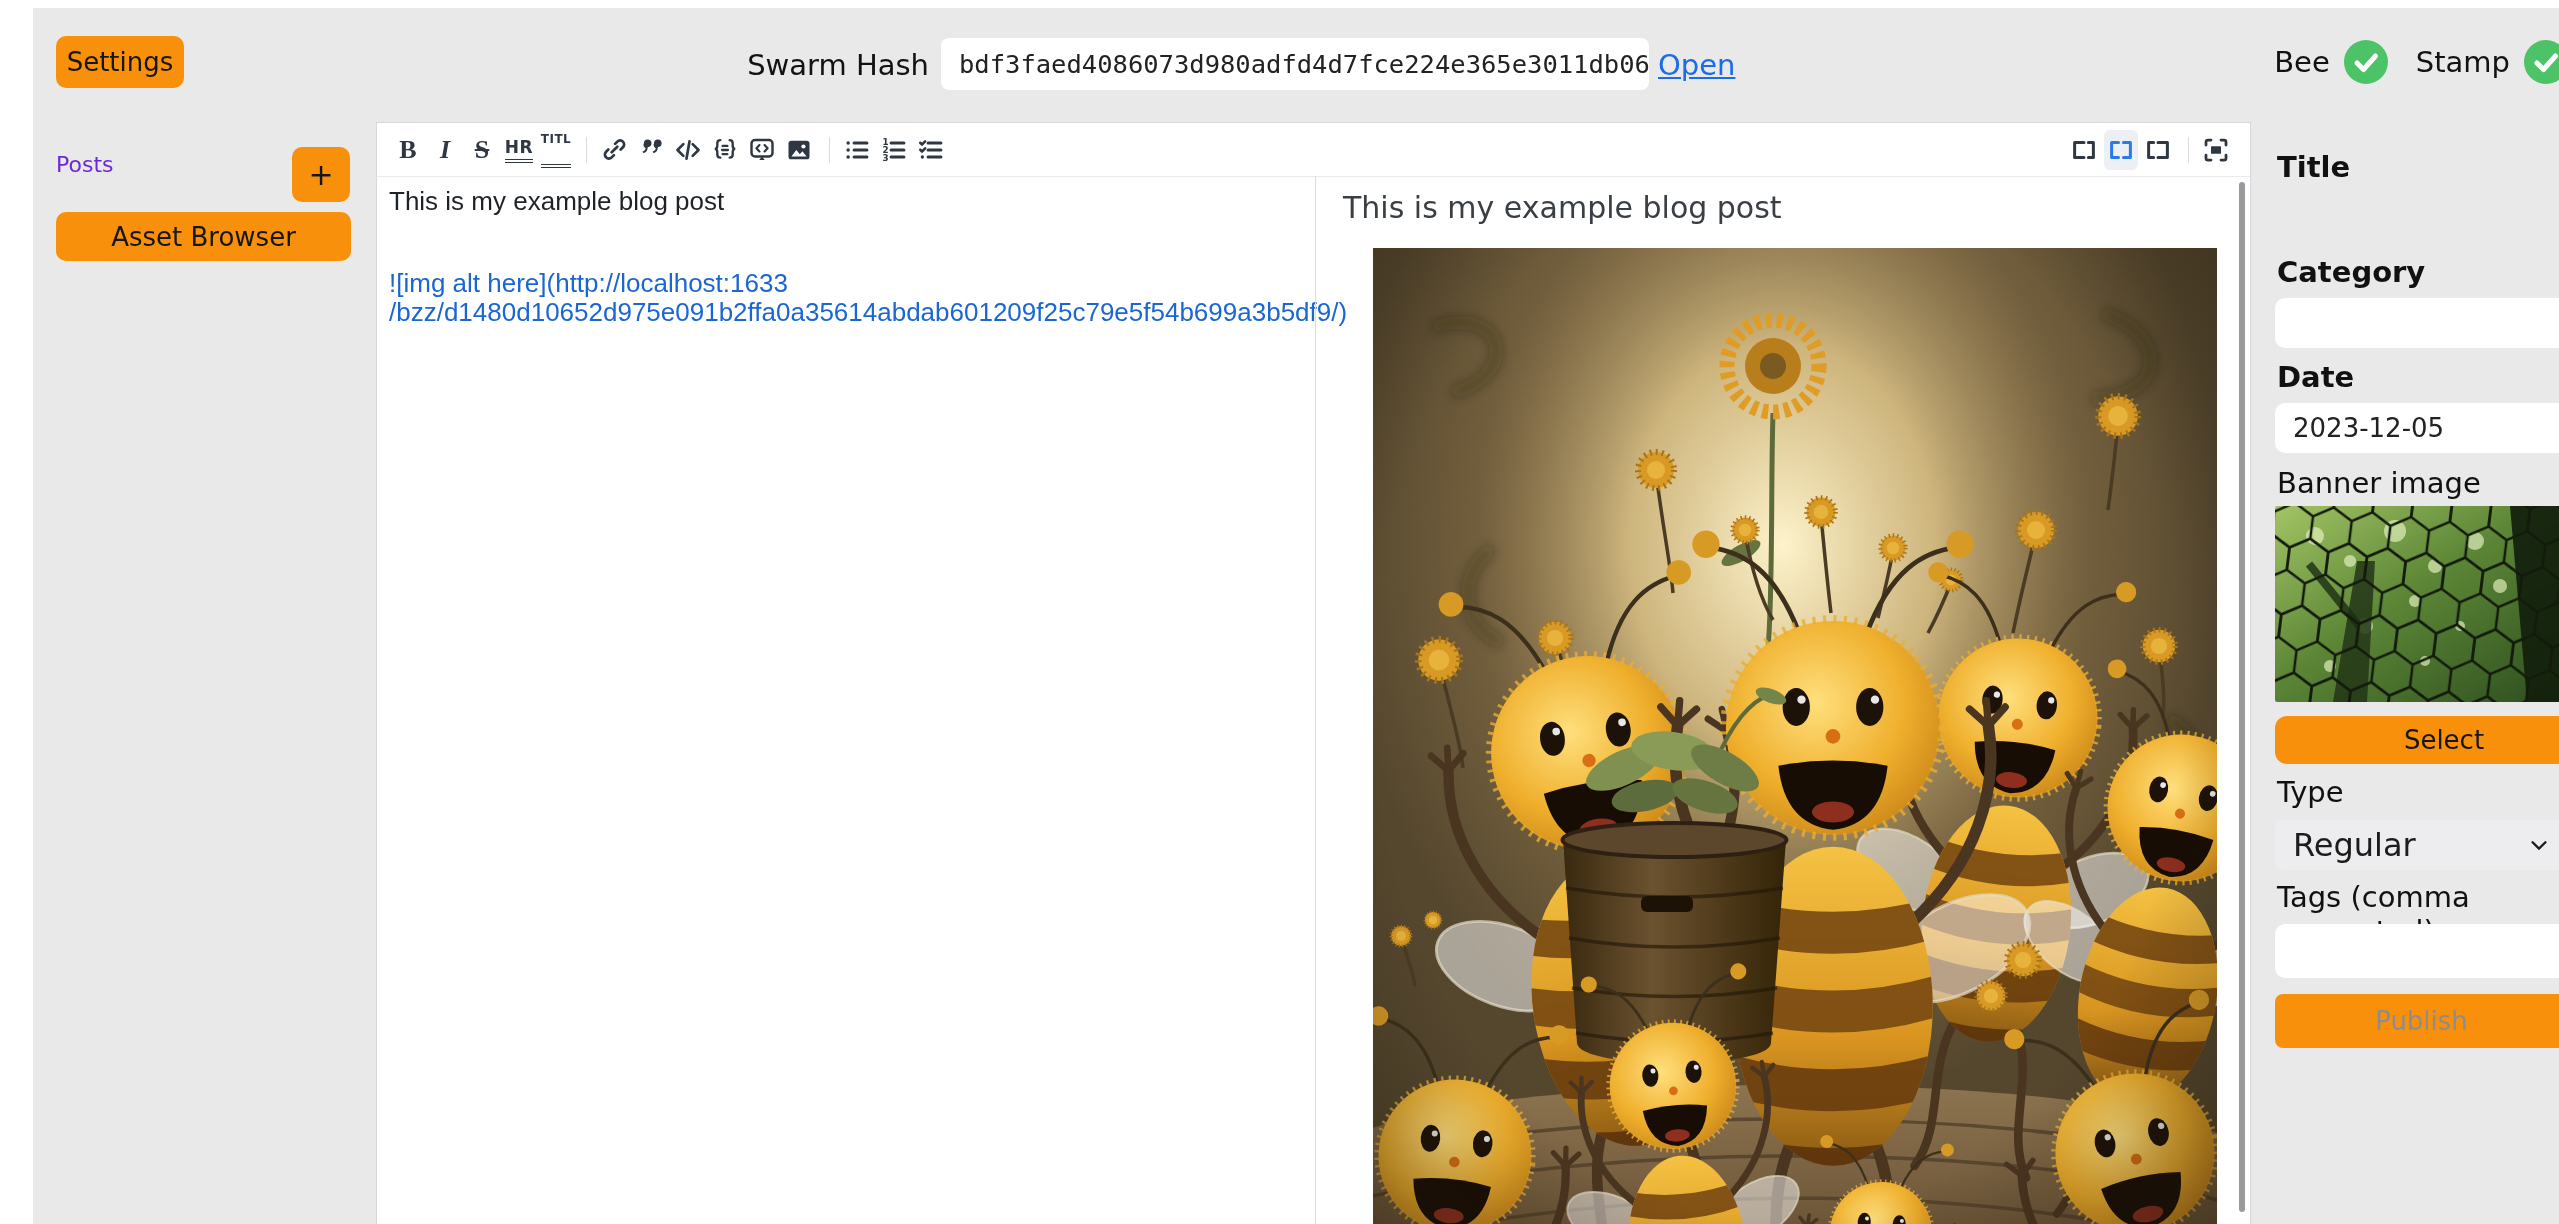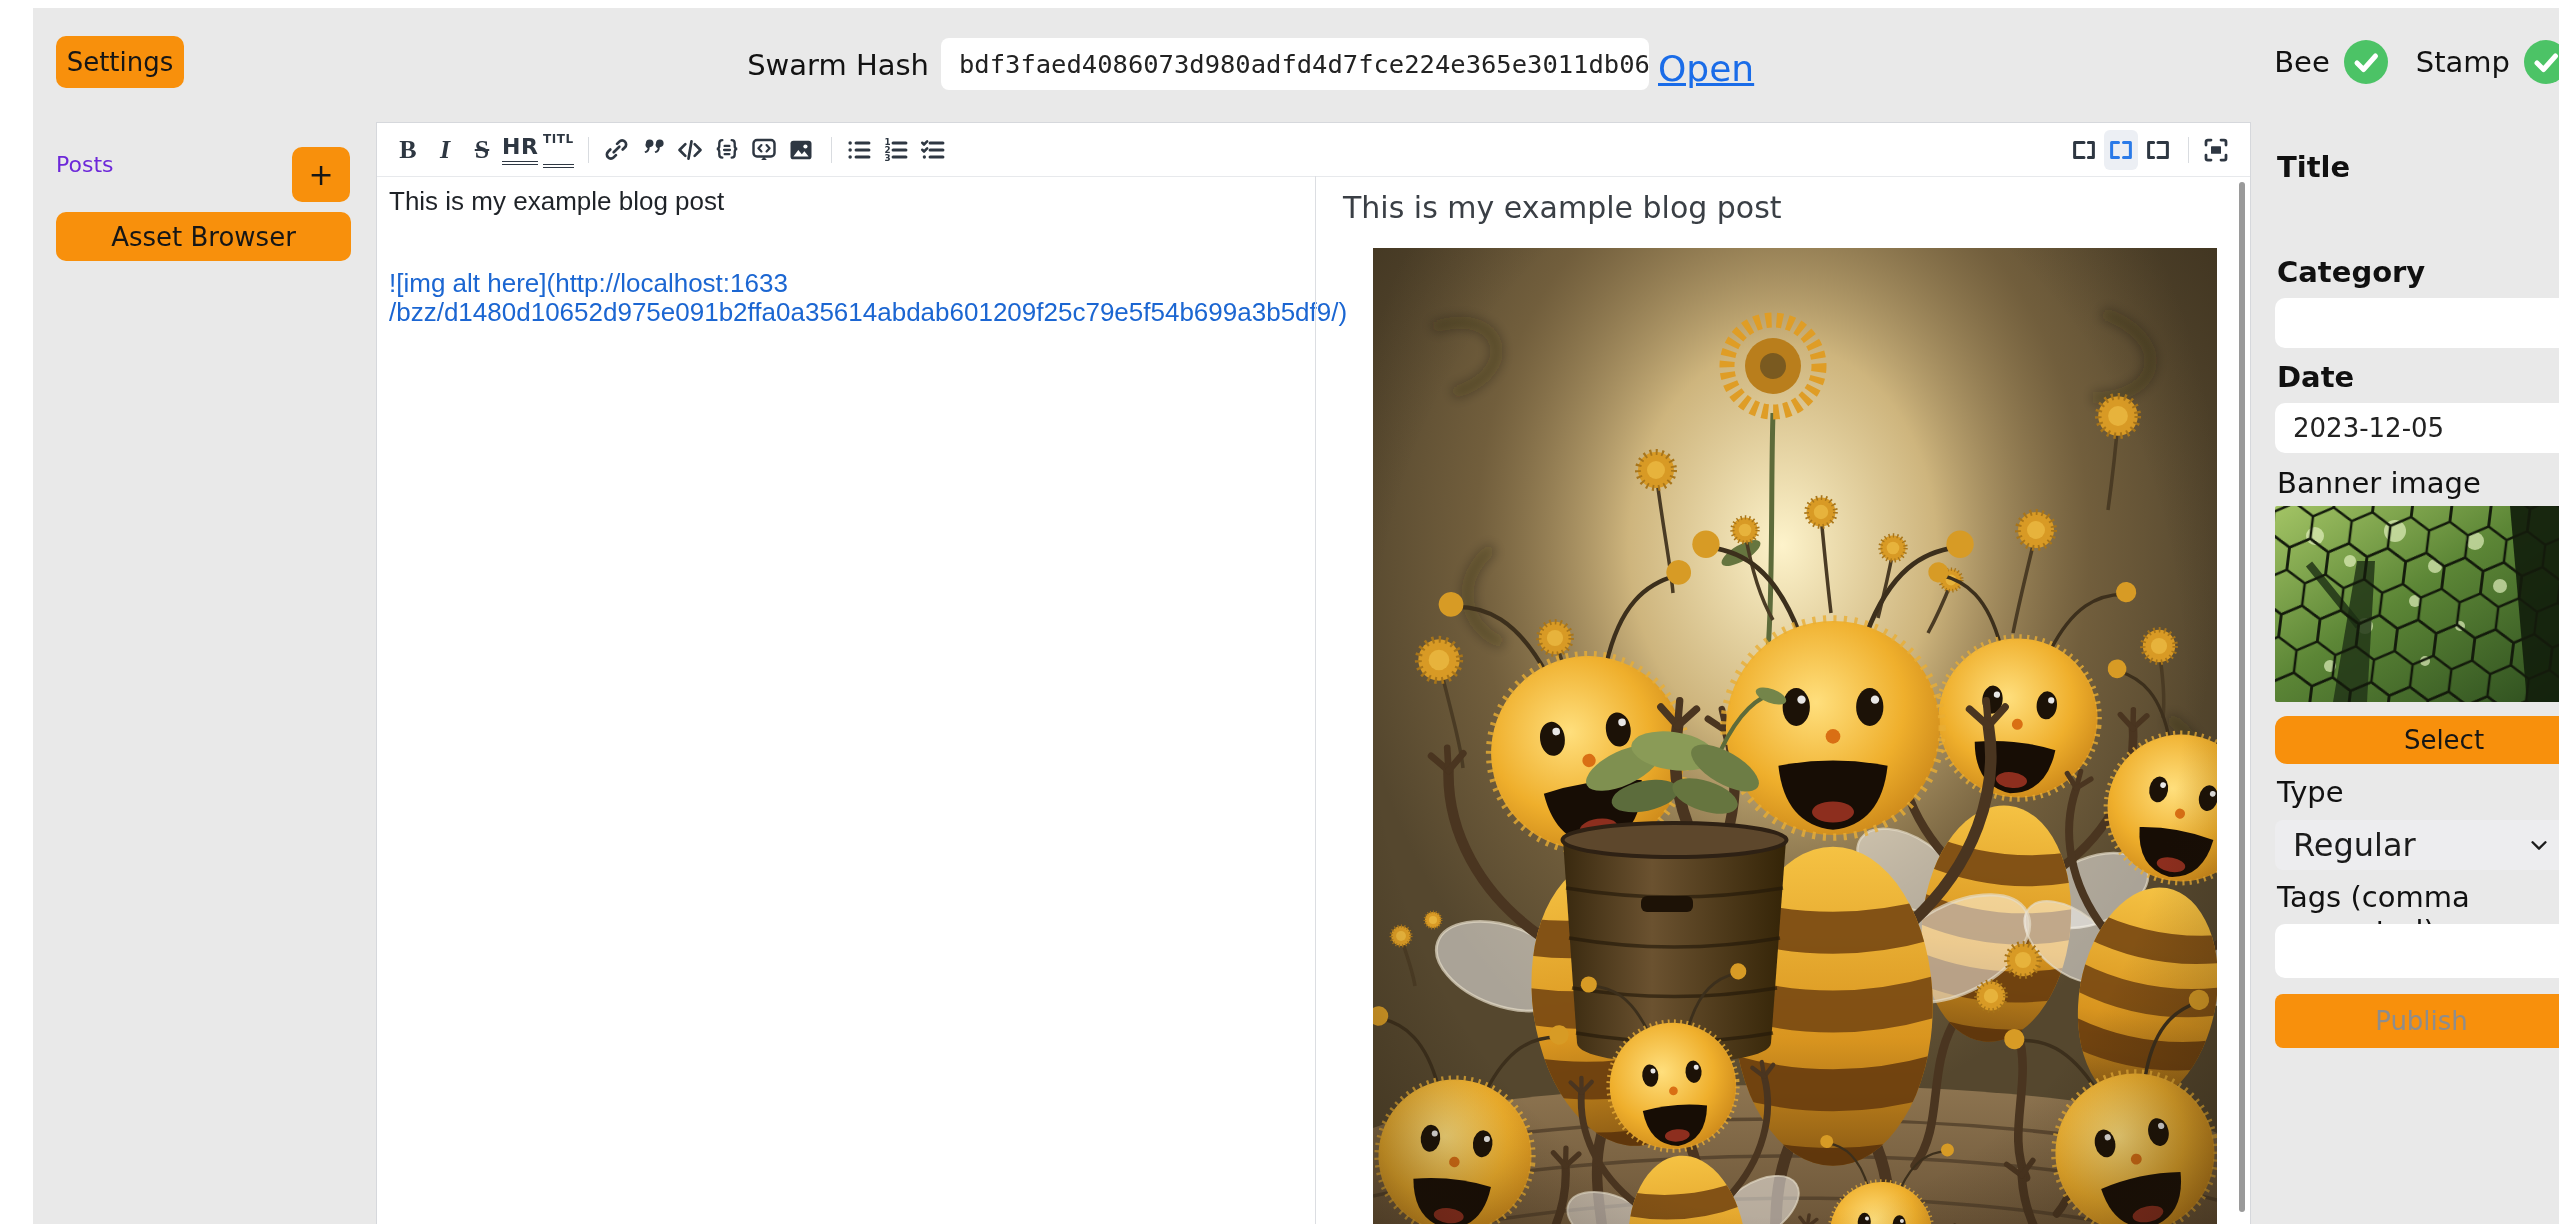--- a/index.html
+++ b/index.html
@@ -7,21 +7,21 @@
         font-family:"DejaVu Sans",sans-serif;color:#151515;margin-left:33px;}
   #top-strip{position:absolute;left:0;top:0;width:2559px;height:8px;background:#ffffff;}
   .abs{position:absolute;}
   .btn-orange{background:#f8900c;border:none;border-radius:10px;display:flex;align-items:center;
         justify-content:center;color:#161616;font-size:26px;font-family:"DejaVu Sans",sans-serif;cursor:pointer;}
   .label{font-size:29px;color:#121212;}
   .label-bold{font-weight:700;}
   .field{background:#fff;border:none;border-radius:10px;font-size:26px;color:#222;
         padding:0 18px;font-family:"DejaVu Sans",sans-serif;outline:none;}
   #hash-input{font-family:"DejaVu Sans Mono","Liberation Mono",monospace;font-size:25.5px;border-radius:8px;white-space:nowrap;overflow:hidden;}
-  #open-link{color:#1a6ce8;text-decoration:underline;font-size:36px;}
+  #open-link{color:#1a6ce8;text-decoration:underline;font-size:29px;}
   .check-badge{width:44px;height:44px;}
   
   #editor-panel{position:absolute;left:343px;top:122px;width:1875px;height:1150px;
         background:#fff;border:1px solid #d6d8dc;box-sizing:border-box;}
   #editor-toolbar{position:absolute;left:0;top:0;width:100%;height:54px;border-bottom:1px solid #e7e9ec;
         box-sizing:border-box;display:flex;align-items:center;padding-left:14px;}
   .tb-btn{height:40px;min-width:34px;display:flex;align-items:center;justify-content:center;
         color:#2e3742;margin-right:3px;border-radius:6px;}
   .tb-sep{width:1px;height:26px;background:#d9dce0;margin:0 10px;}
   .tb-text{font-family:"Liberation Serif",serif;font-weight:700;font-size:26px;line-height:1;}
@@ -80,21 +80,21 @@
   <button class="abs btn-orange" style="left:23px;top:212px;width:295px;height:49px;">Asset Browser</button>
 
 
   <div id="editor-panel">
 
     <div id="editor-toolbar">
       <span class="tb-btn tb-text">B</span>
       <span class="tb-btn tb-text" style="font-style:italic;">I</span>
       <span class="tb-btn tb-text" style="text-decoration:line-through;">S</span>
       <span class="tb-btn">
-        <span style="font-weight:700;font-size:22px;letter-spacing:0.5px;border-bottom:4px double #2e3742;padding-bottom:2px;">HR</span>
+        <span style="font-weight:700;font-size:17px;letter-spacing:0.5px;border-bottom:4px double #2e3742;padding-bottom:2px;">HR</span>
       </span>
       <span class="tb-btn">
         <span style="font-weight:700;font-size:12px;letter-spacing:0.5px;border-bottom:4px double #2e3742;padding-bottom:18px;">TITL</span>
       </span>
       <span class="tb-sep"></span>
       <span class="tb-btn">
         <svg width="27" height="27" viewBox="0 0 24 24" fill="none" stroke="#2e3742" stroke-width="2.4" stroke-linecap="round">
           <path d="M9.5 14.5l5-5"></path>
             <path d="M12.5 7l2-2a3.5 3.5 0 015 5l-2 2"></path>
             <path d="M11.5 17l-2 2a3.5 3.5 0 01-5-5l2-2"></path>

